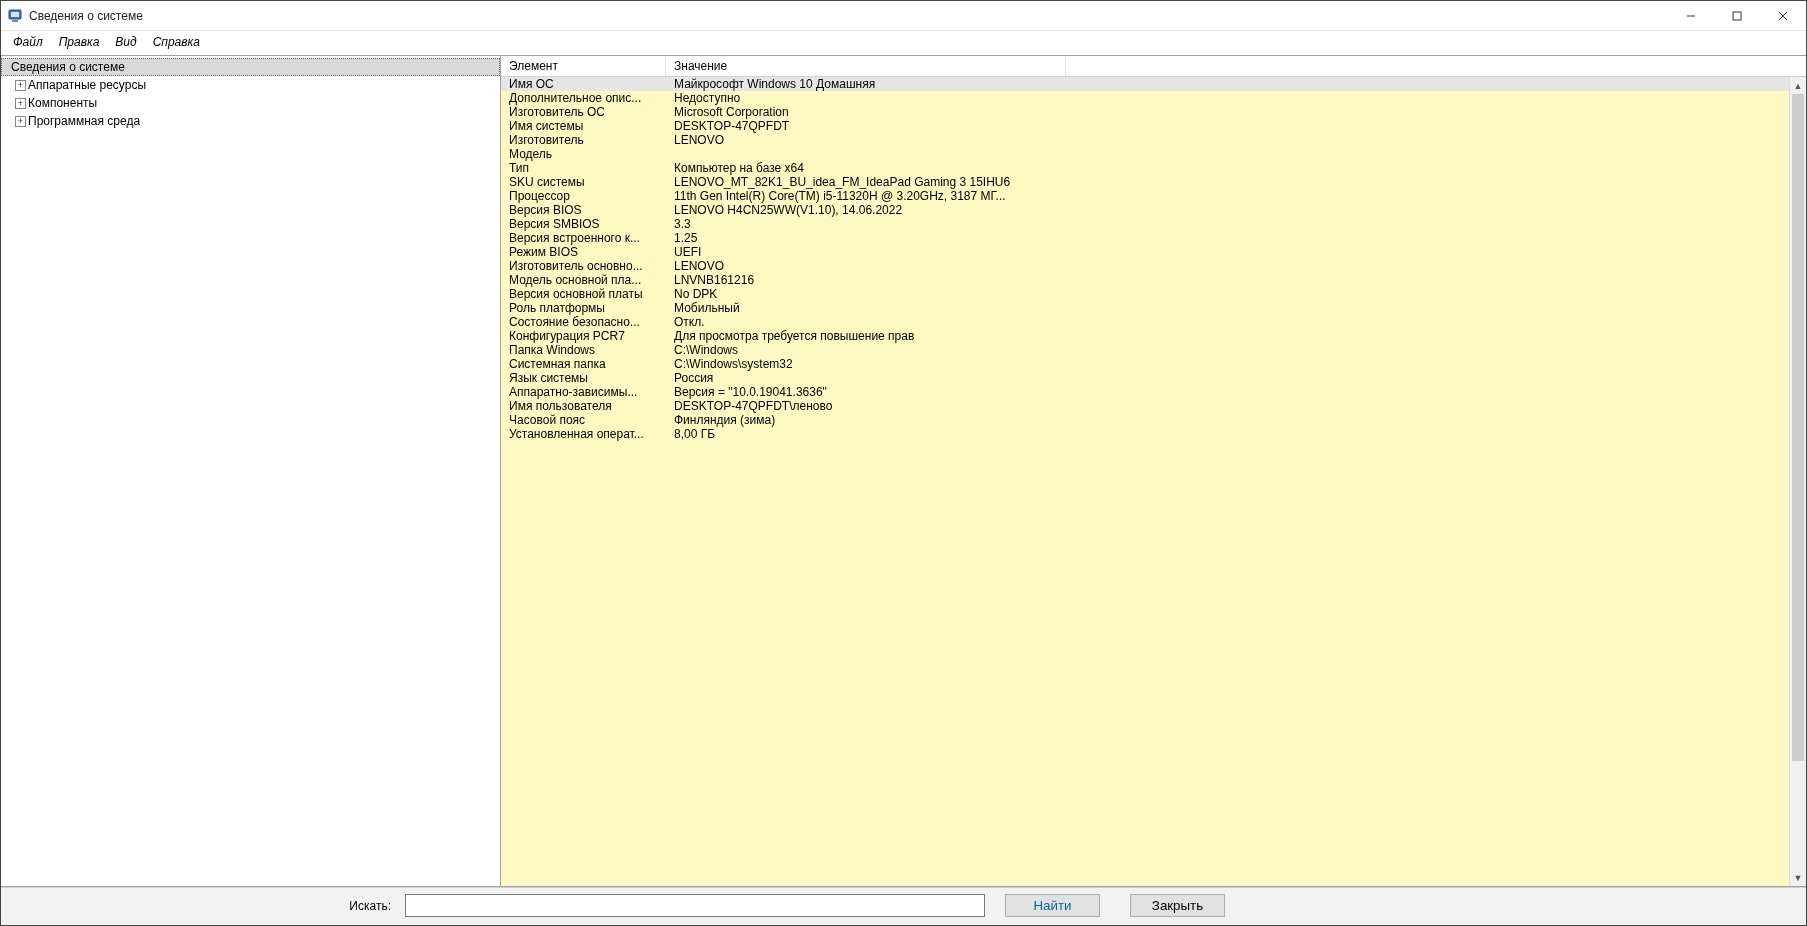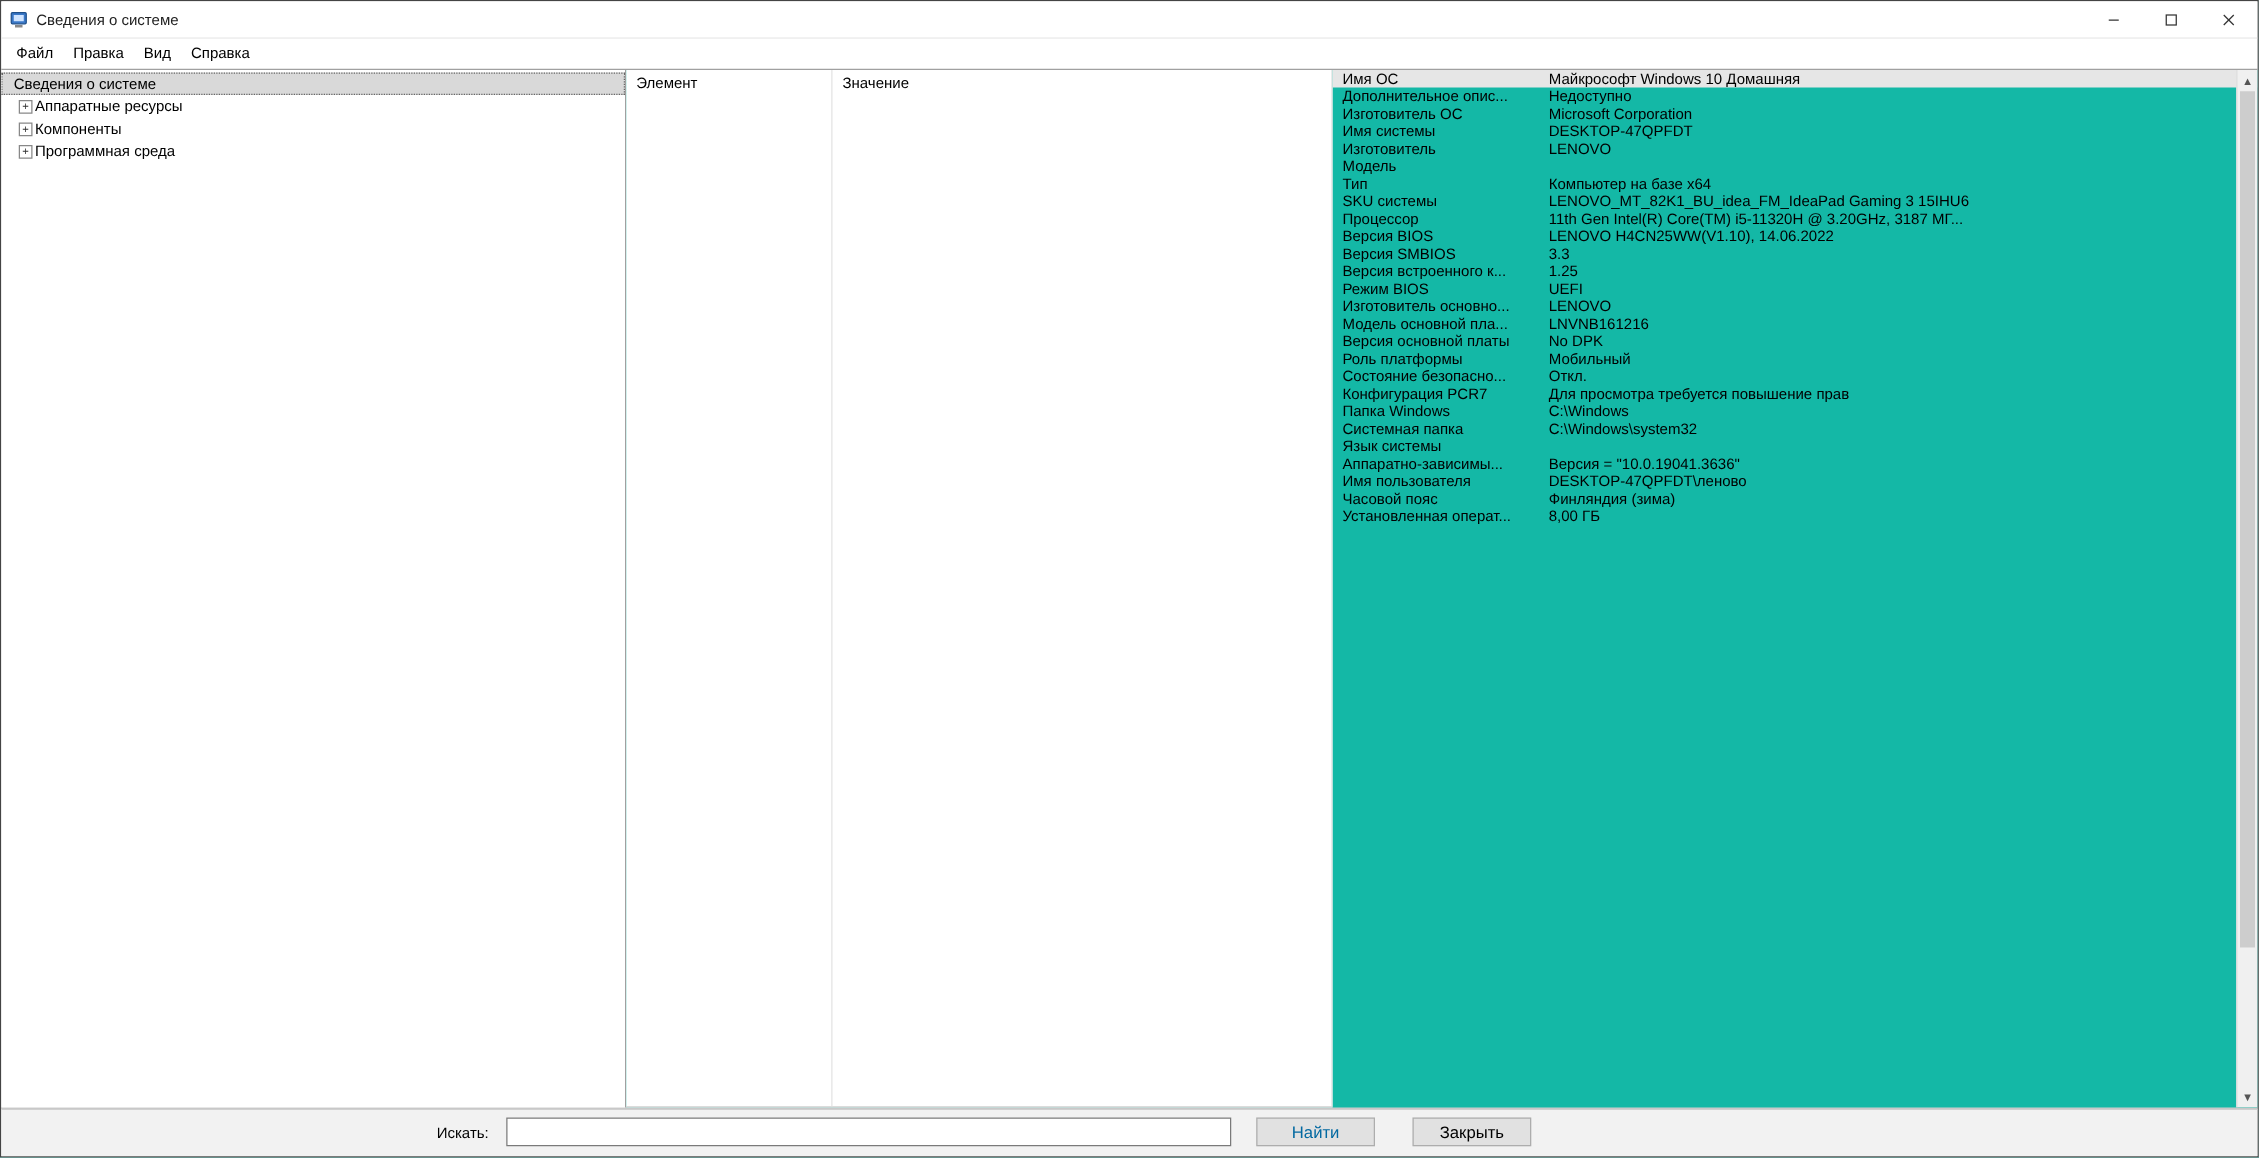--- a/index.html
+++ b/index.html
@@ -6,31 +6,31 @@
   html, body { margin: 0; padding: 0; height: 100%; font-family: "Segoe UI", Tahoma, sans-serif; font-size: 12px; color: #000; }
   body { display: flex; flex-direction: column; border: 1px solid #444; }
 
   .titlebar { height: 30px; display: flex; align-items: center; background: #fff; border-bottom: 1px solid #e5e5e5; }
   .titlebar .app-icon { width: 16px; height: 16px; margin: 0 6px; }
   .titlebar .title { flex: 0 0 auto; padding-right: 8px; color: #222; }
   .titlebar .spacer { flex: 1; }
   .winbtn { width: 46px; height: 30px; display: flex; align-items: center; justify-content: center; color: #555; }
 
   .menubar { height: 24px; display: flex; align-items: stretch; padding: 0 4px; background: #fff; }
-  .menubar .mi { padding: 4px 8px; cursor: default; }
+  .menubar .mi { padding: 4px 8px; cursor: default; font-style: italic; }
 
   .main { flex: 1; display: flex; border-top: 1px solid #a0a0a0; border-bottom: 1px solid #a0a0a0; min-height: 0; }
   .tree-pane { width: 500px; border-right: 1px solid #a0a0a0; background: #fff; overflow: auto; }
   .tree-root { padding: 2px 0; }
   .tree-item { padding: 2px 6px 2px 10px; white-space: nowrap; cursor: default; }
   .tree-item.selected { background: #d9d9d9; border: 1px dotted #666; padding: 1px 5px 1px 9px; }
   .tree-child { padding: 2px 6px 2px 14px; display: flex; align-items: center; gap: 2px; white-space: nowrap; cursor: default; }
   .expander { width: 11px; height: 11px; border: 1px solid #888; display: inline-flex; align-items: center; justify-content: center; font-size: 9px; line-height: 9px; background: #fff; color: #333; }
 
-  .details-pane { flex: 1; display: flex; flex-direction: row; background: #14b8a6; min-width: 0; }
+  .details-pane { flex: 1; display: flex; flex-direction: column; background: #fef9c3; min-width: 0; }
   .details-header { display: flex; border-bottom: 1px solid #d0d0d0; background: #fff; }
   .details-header .col { padding: 3px 8px; border-right: 1px solid #e3e3e3; white-space: nowrap; overflow: hidden; text-overflow: ellipsis; }
   .details-body { flex: 1; overflow: hidden; position: relative; }
   .details-rows { position: absolute; inset: 0; overflow: hidden; }
   .row { display: flex; padding: 0; height: 14px; align-items: center; }
   .row.selected { background: #e6e6e6; }
   .row .cell { padding: 3px 8px; white-space: nowrap; overflow: hidden; text-overflow: ellipsis; }
   .col-el { width: 165px; flex: 0 0 165px; }
   .col-val { flex: 1; min-width: 0; }
   .header-col-val { width: 400px; flex: 0 0 400px; }
@@ -196,20 +196,21 @@
           <div class="row">
             <div class="cell col-el">Папка Windows</div>
             <div class="cell col-val">C:\Windows</div>
           </div>
           <div class="row">
             <div class="cell col-el">Системная папка</div>
             <div class="cell col-val">C:\Windows\system32</div>
           </div>
           <div class="row">
             <div class="cell col-el">Язык системы</div>
+            <div class="cell col-val">Россия</div>
           </div>
           <div class="row">
             <div class="cell col-el">Аппаратно-зависимы...</div>
             <div class="cell col-val">Версия = "10.0.19041.3636"</div>
           </div>
           <div class="row">
             <div class="cell col-el">Имя пользователя</div>
             <div class="cell col-val">DESKTOP-47QPFDT\леново</div>
           </div>
           <div class="row">

